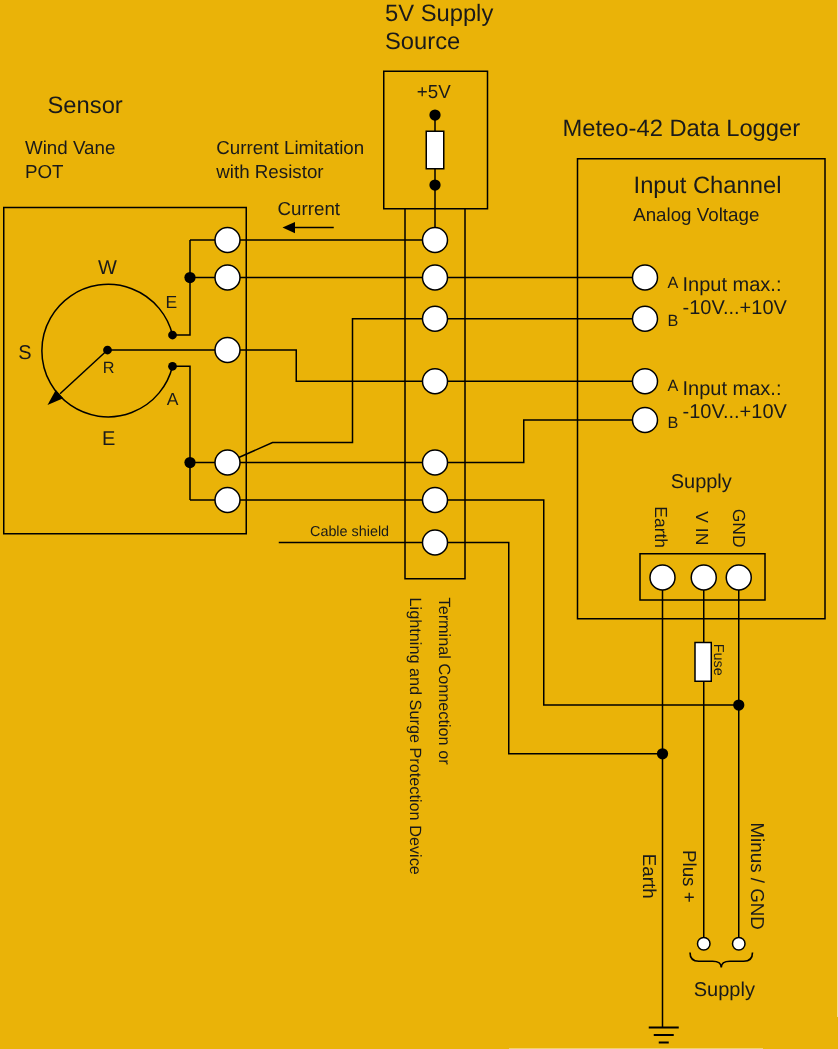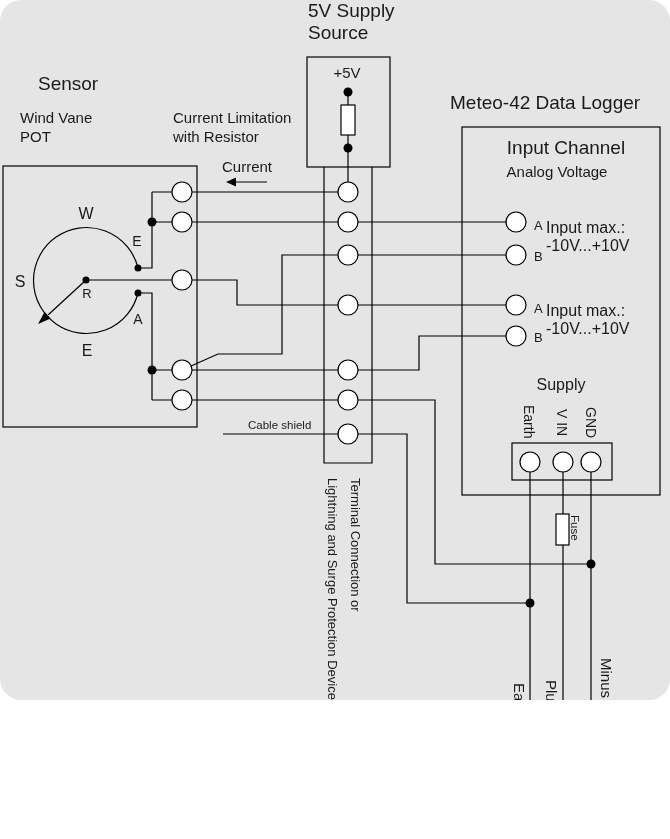--- a/index.html
+++ b/index.html
@@ -1,16 +1,16 @@
 <!DOCTYPE html>
 <html><head>
 <meta charset="utf-8">
 <style>
   html,body{margin:0;padding:0;background:#ffffff;}
-  .stage{position:relative;width:670px;height:700px;background:#e5e5e5;overflow:hidden;border-radius:21px;}
+  .stage{position:relative;width:670px;height:839px;background:#eab308;overflow:hidden;}
   svg{display:block;}
   svg text{font-family:"Liberation Sans","DejaVu Sans",sans-serif;fill:#1a1a1a;}
   .f19{font-size:19px;}
   .f16{font-size:16px;}
   .f15{font-size:15px;}
   .f14{font-size:14px;}
   .f13{font-size:13px;}
   .f11{font-size:11.5px;}
   .mid{text-anchor:middle;}
   .wire{fill:none;stroke:#000;stroke-width:1.2;}

